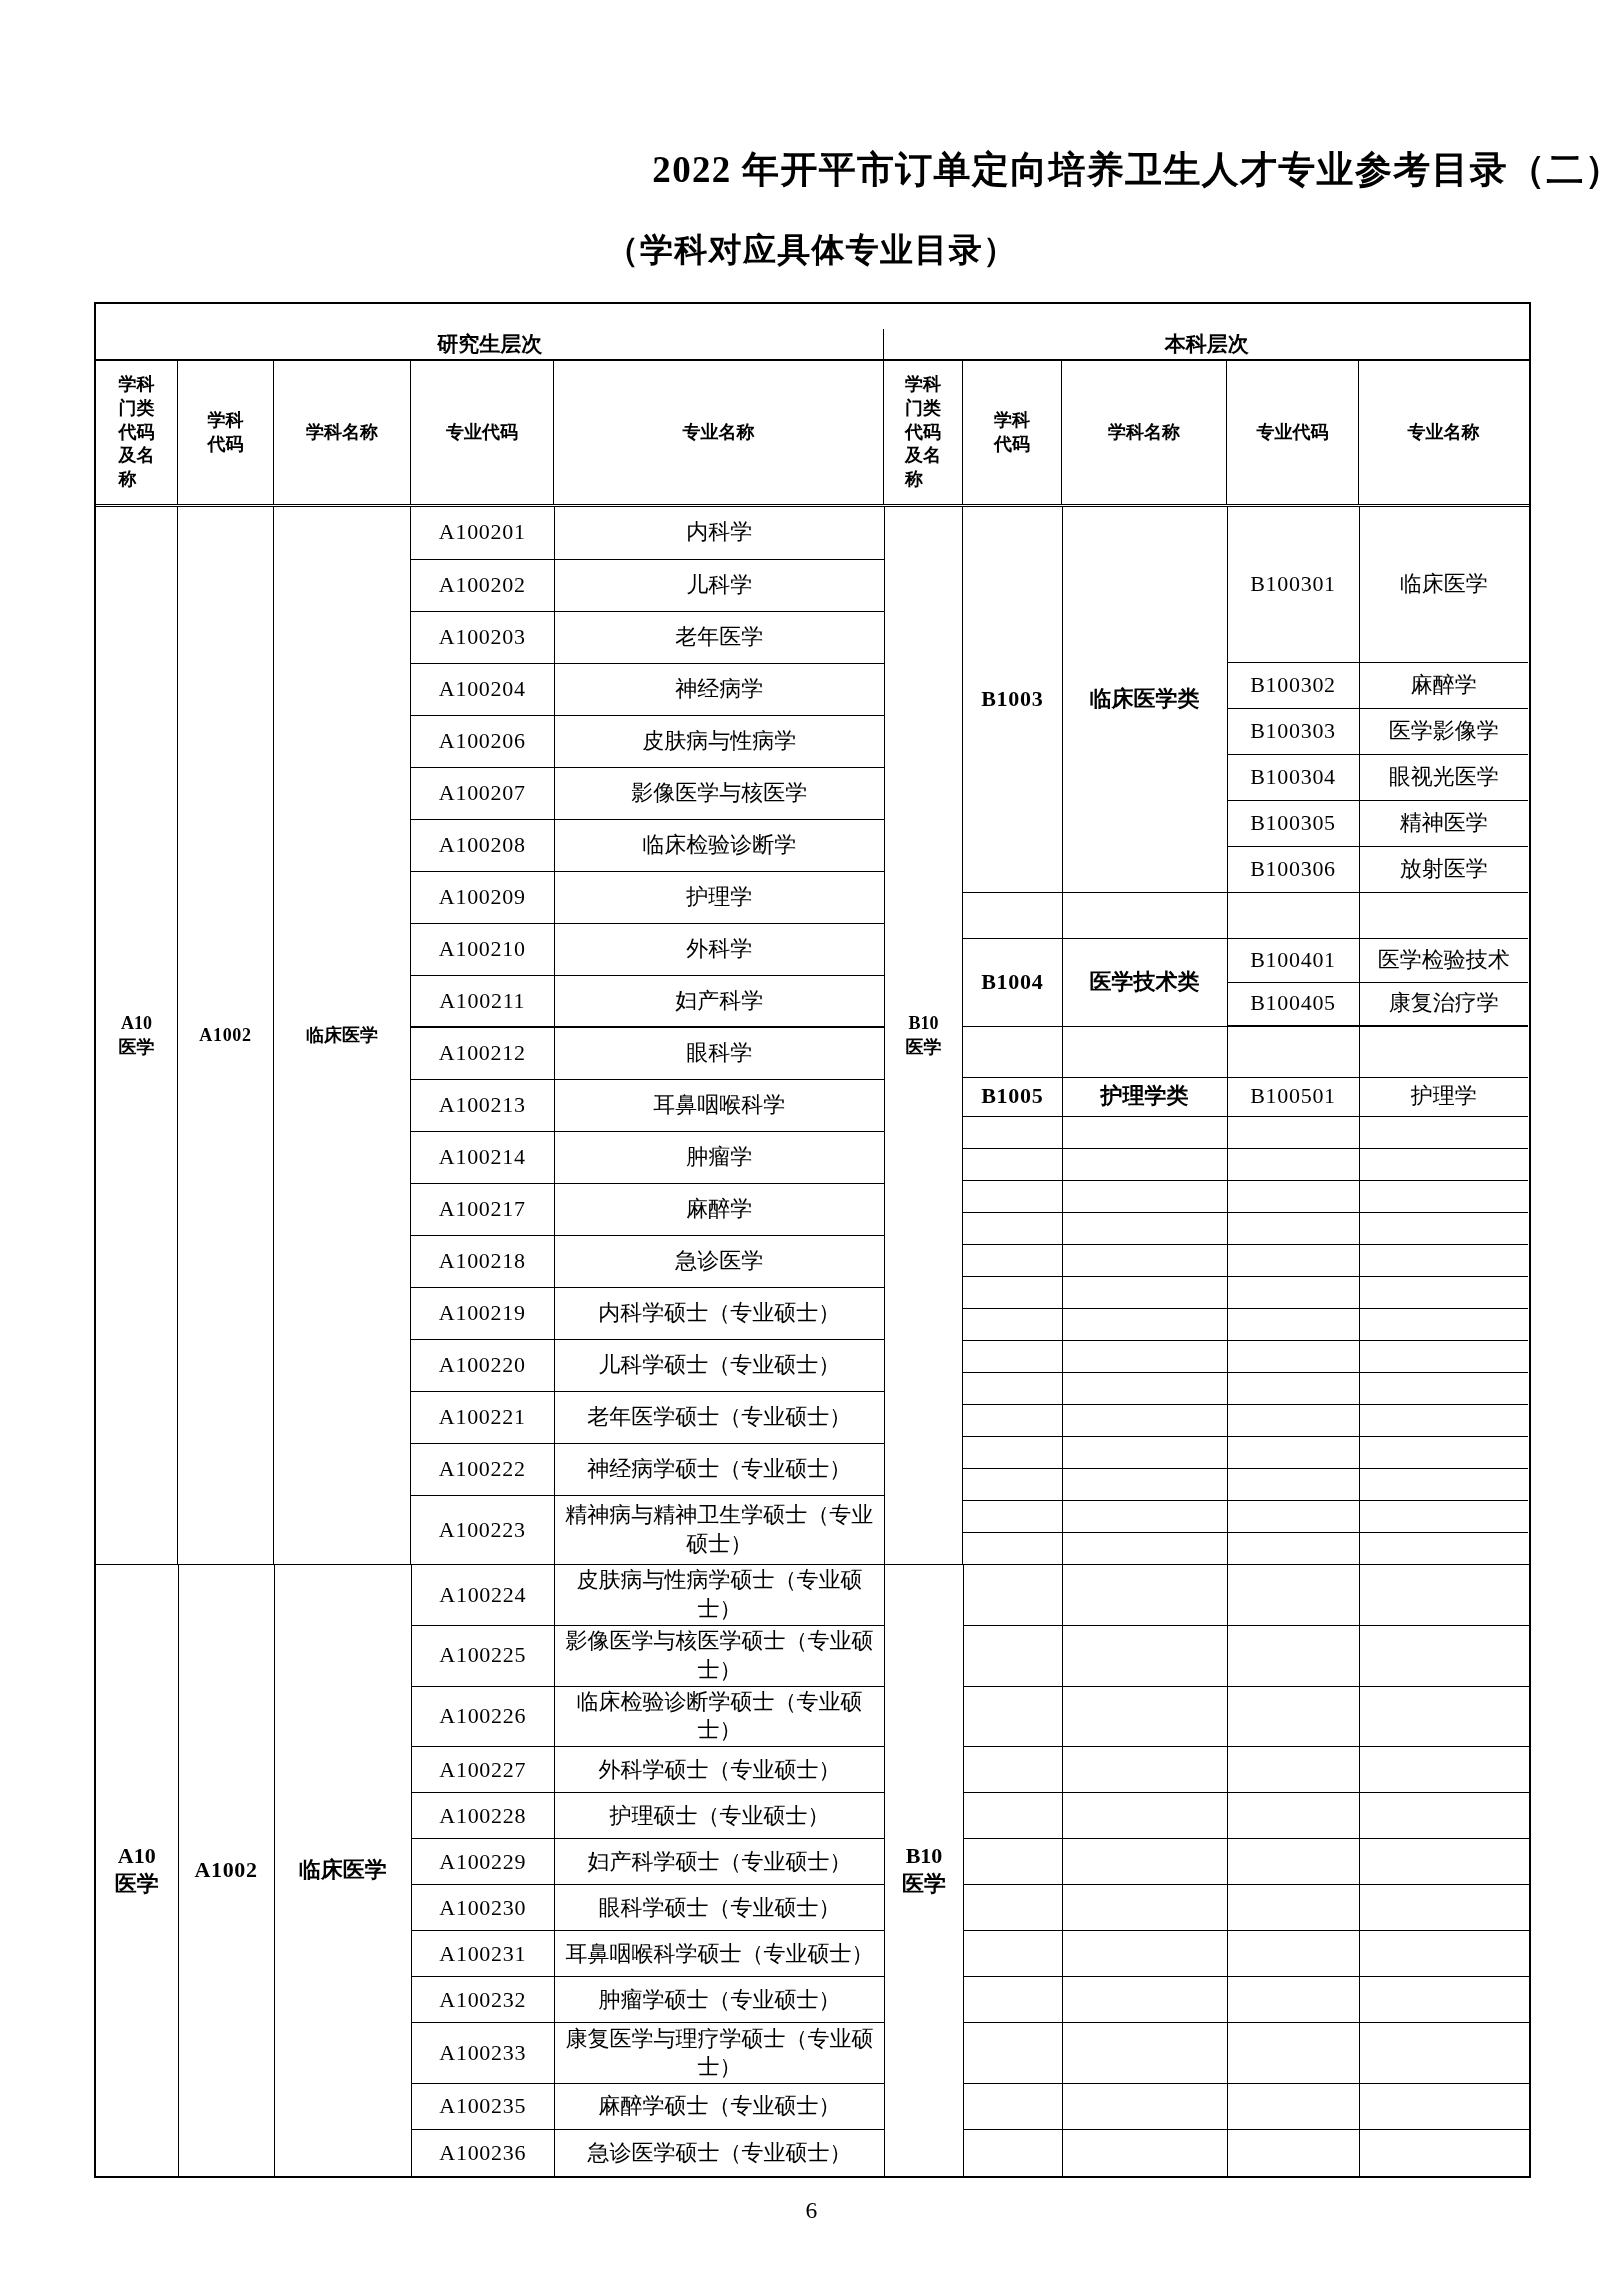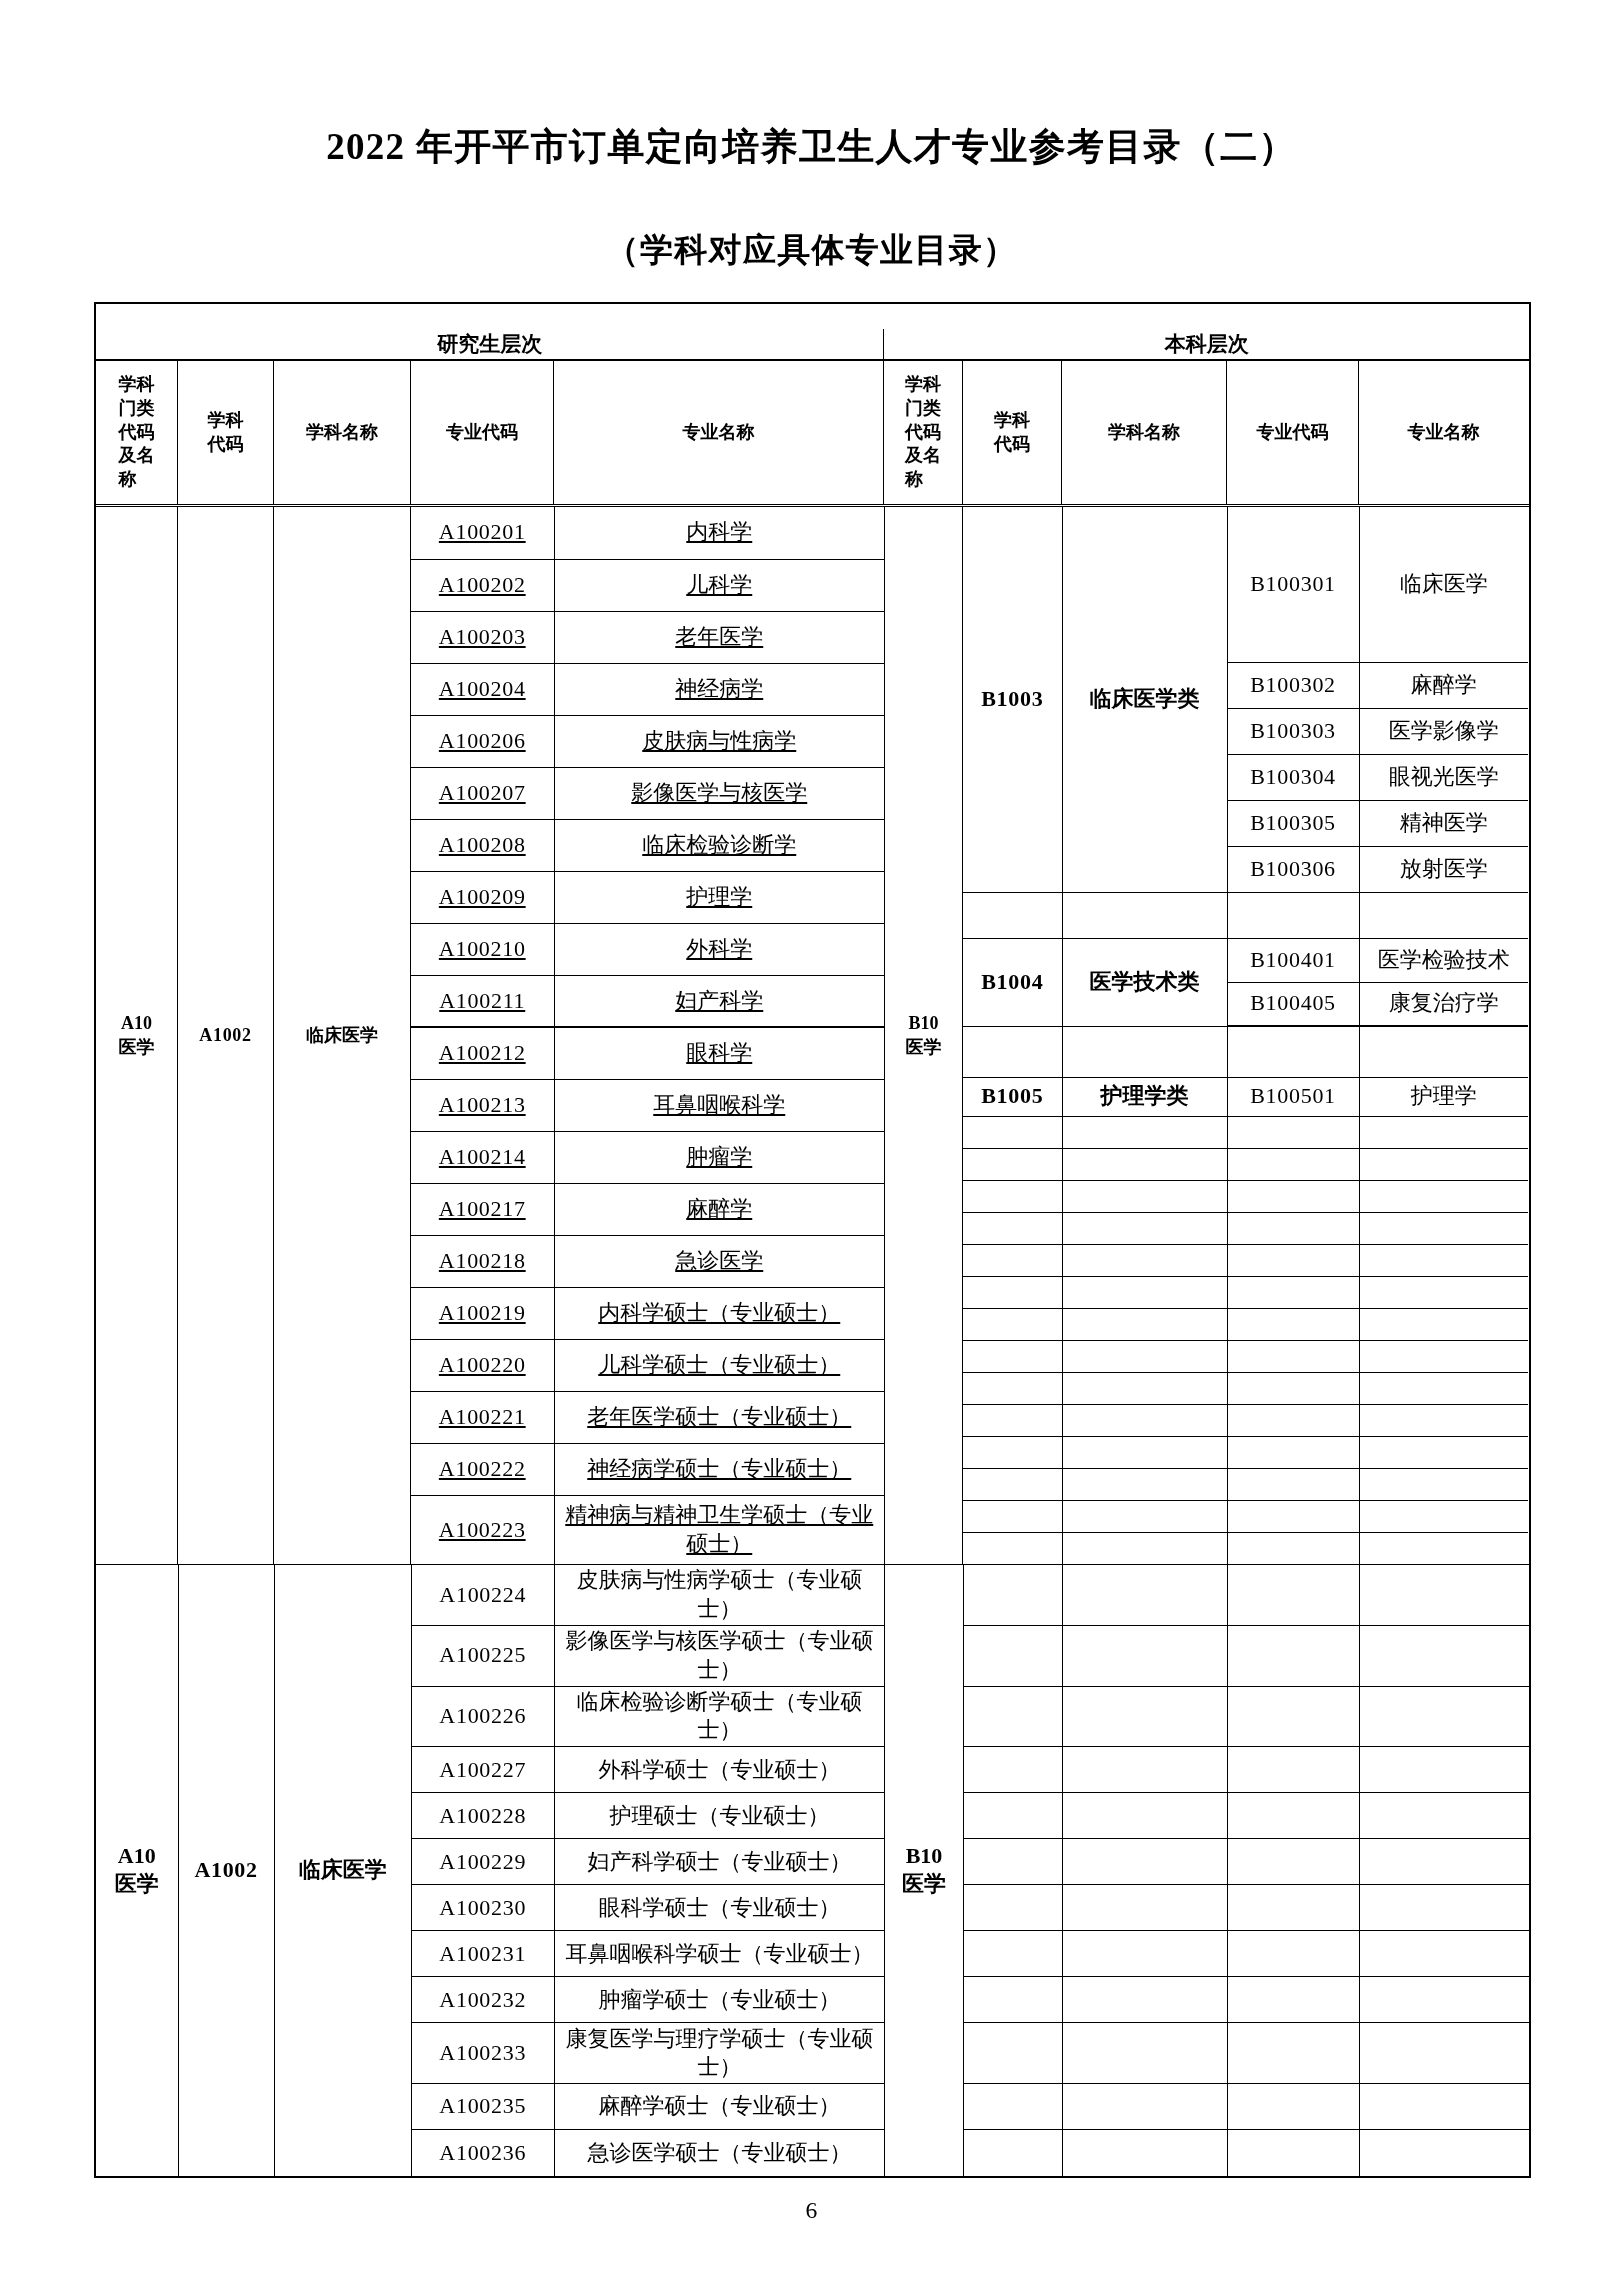--- a/index.html
+++ b/index.html
@@ -1,21 +1,21 @@
 <!DOCTYPE html>
 <html style="font-size:10.5px"><head>
 <meta charset="utf-8">
 <style>
   html,body{margin:0;padding:0;}
   body{
     width:1623px;height:2295px;background:#ffffff;color:#000;
     font-family:"Liberation Serif","DejaVu Serif",serif;
     position:relative;overflow:hidden;
   }
-  .title1{position:absolute;top:122px;left:0;width:1623px;text-align:center;
+  .title1{position:absolute;top:145px;left:0;width:1623px;text-align:right;
     font-size:37px;font-weight:700;letter-spacing:1.3px;}
   .title2{position:absolute;top:228px;left:0;width:1623px;text-align:center;
     font-size:33px;font-weight:700;letter-spacing:1.3px;}
   .twrap{position:absolute;left:94px;top:302px;width:1433px;border:2px solid #000;background:#fff;}
   .hrow1{display:flex;height:30px;border-bottom:2px solid #000;margin-top:25px;}
   .hrow1 .hhalf{display:flex;align-items:center;justify-content:center;
     font-size:21px;font-weight:700;box-sizing:border-box;}
   .hl{width:789px;border-right:1.3px solid #000;}
   .hr{width:645px;}
   .hrow2{display:flex;height:143px;border-bottom:3.9px double #000;}
@@ -35,21 +35,21 @@
   .dt td{border:1.3px solid #000;text-align:center;vertical-align:middle;
     font-size:22px;line-height:1.3;padding:1.3px 6.5px;overflow:hidden;}
   .dt tr{height:46px;}
   .dt tr:first-child>td{border-top:none;}
   .dt tr:last-child>td{border-bottom:none;}
   .dt td:first-child{border-left:none;}
   .dt td:last-child{border-right:none;}
   .dt td.rs{border-bottom:none;}
   .dt tr.thick>td{border-bottom:2.6px solid #000;}
   .code{letter-spacing:0.7px;}
-  #g1{width:473px;text-decoration:underline;}
+  #g1{width:473px;}
   #u1{width:565px;}
   #b2{width:1433px;}
   .pageno{position:absolute;top:2197px;left:0;width:1623px;text-align:center;font-size:23.6px;}
 </style>
 </head>
 <body>
 
 <div class="title1">2022 年开平市订单定向培养卫生人才专业参考目录（二）</div>
 <div class="title2">（学科对应具体专业目录）</div>
 

